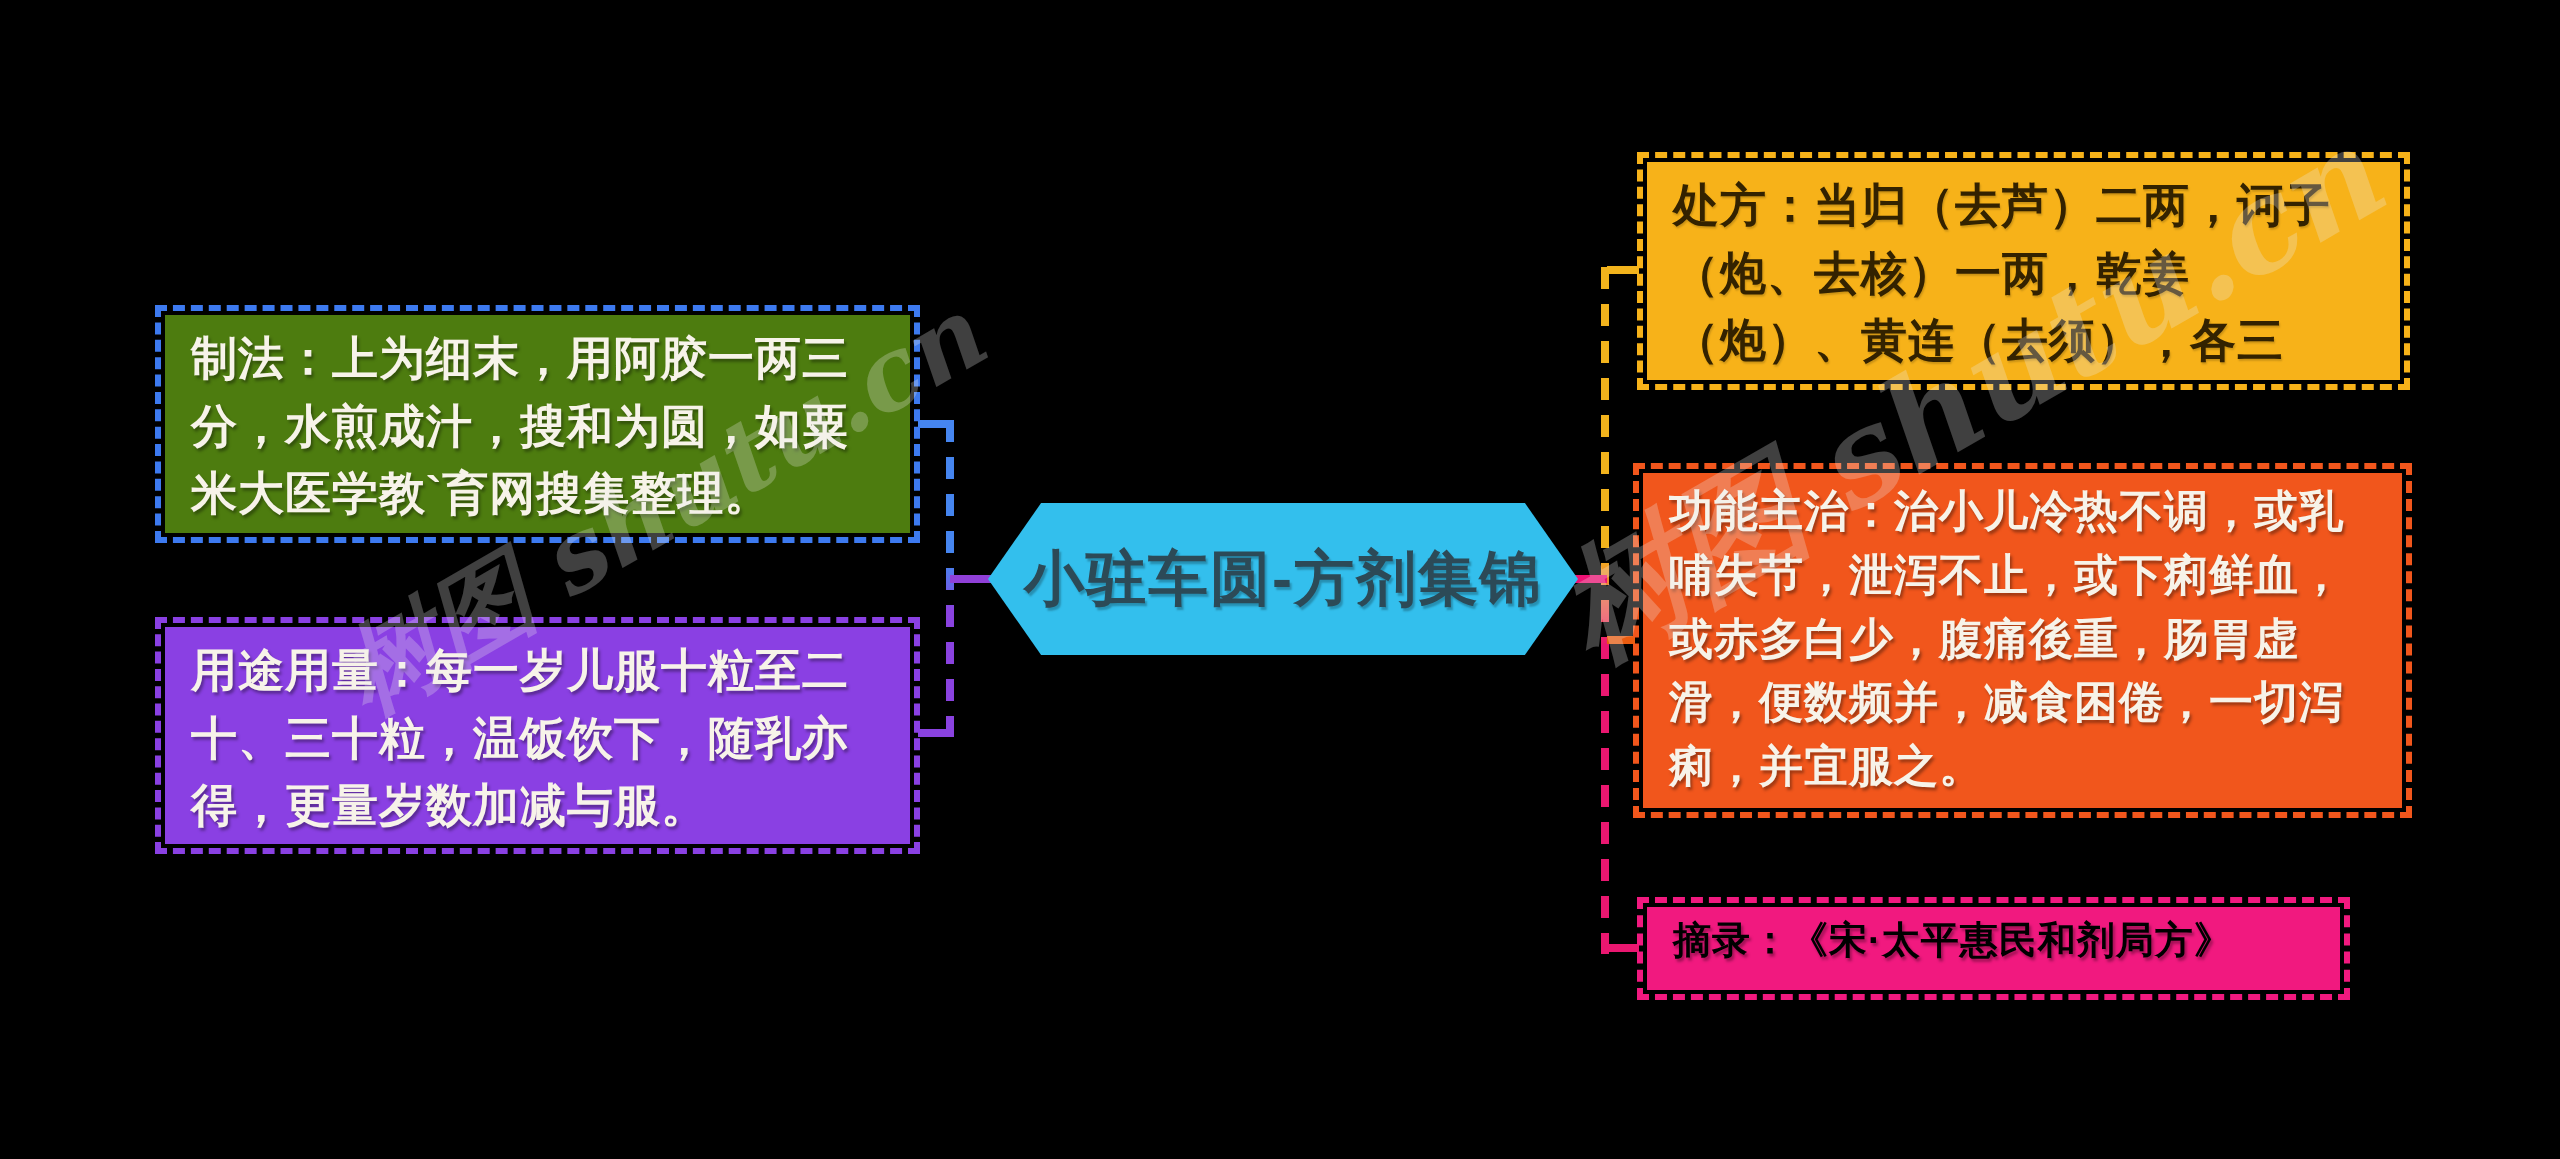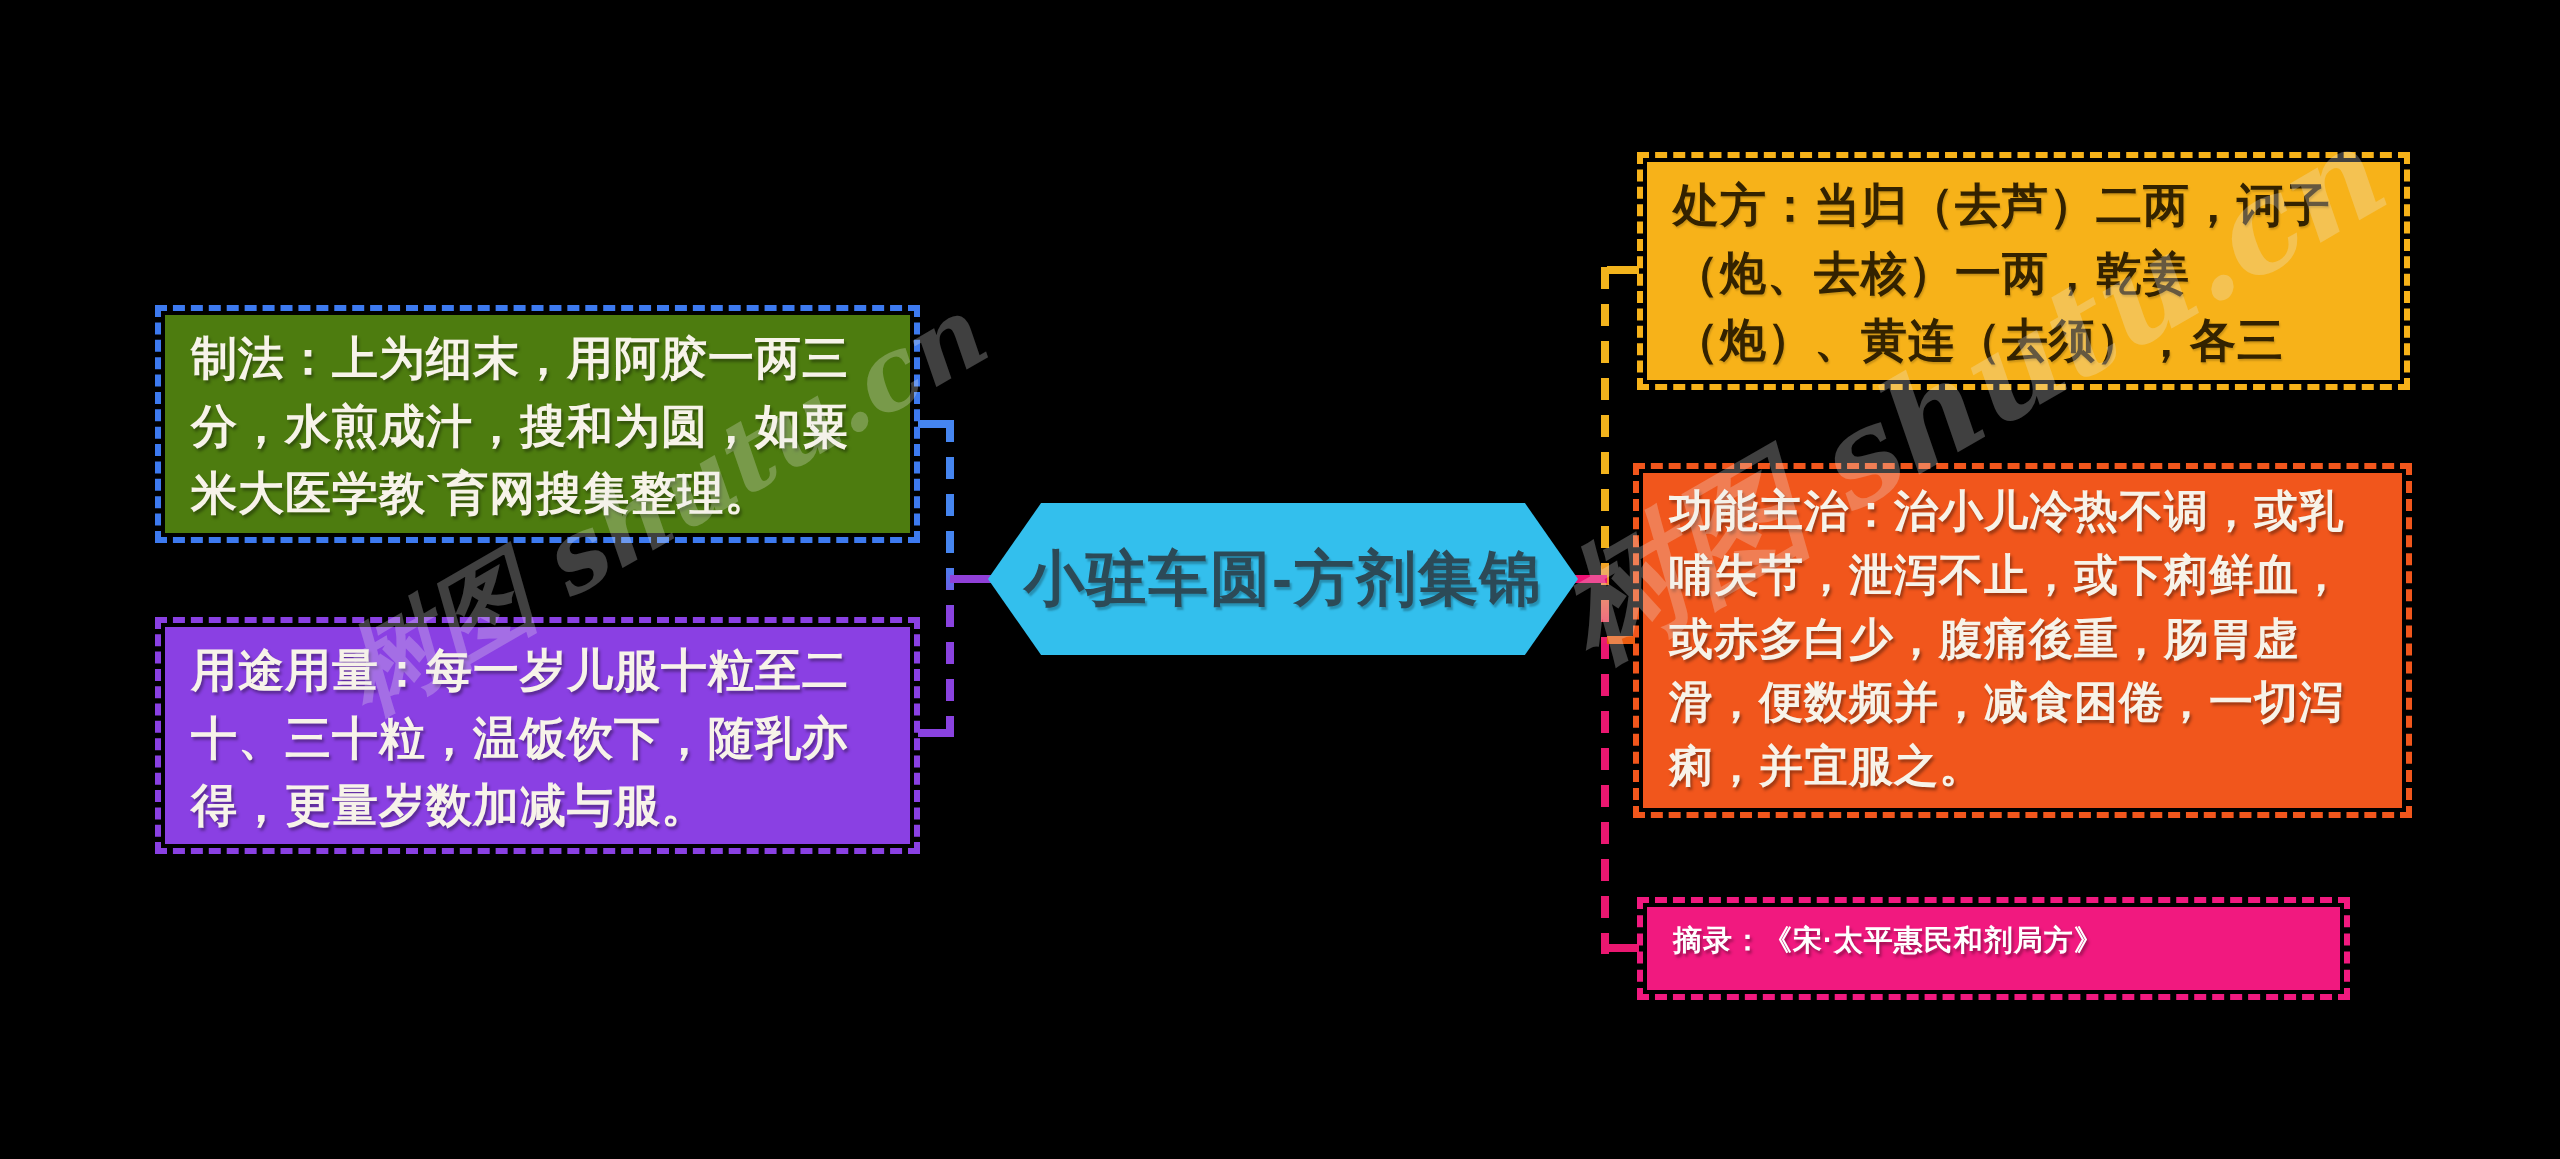--- a/index.html
+++ b/index.html
@@ -18,21 +18,21 @@
   }
   .card.zhifa   {left:155px;  top:305px; width:765px; height:238px; border-color:#3d7af0;}
   .card.zhifa   .fill{background:#4d7c0f; color:#f7f3e9;}
   .card.yongtu  {left:155px;  top:617px; width:765px; height:237px; border-color:#8a40e3;}
   .card.yongtu  .fill{background:#8a40e3; color:#f7f3e9;}
   .card.chufang {left:1637px; top:152px; width:773px; height:238px; border-color:#f7b219;}
   .card.chufang .fill{background:#f7b219; color:#332200; text-shadow:1px 2px 2px rgba(0,0,0,.18);}
   .card.gongneng{left:1633px; top:463px; width:779px; height:355px; border-color:#f1561c;}
   .card.gongneng .fill{background:#f1561c; color:#f7f3e9; font-size:44px; line-height:1.45; padding-top:6px;}
   .card.zhailu  {left:1637px; top:897px; width:713px; height:103px; border-color:#f1197f;}
-  .card.zhailu  .fill{background:#f1197f; color:#ffffff; display:flex; align-items:center; font-size:29px; padding-top:0; padding-bottom:16px;}
+  .card.zhailu  .fill{background:#f1197f; color:#000000; display:flex; align-items:center; font-size:38px; padding-top:0; padding-bottom:16px;}
   
   .hexnode{
     position:absolute; left:988px; top:503px; width:590px; height:152px;
     background:#33bfed;
     clip-path:polygon(0 50%, 9% 0, 91% 0, 100% 50%, 91% 100%, 9% 100%);
     display:flex; align-items:center; justify-content:center;
     font-size:60px; font-weight:bold; color:#2c4a57; letter-spacing:2px;
     text-shadow:2px 3px 2px rgba(0,0,0,.25);
   }
   

